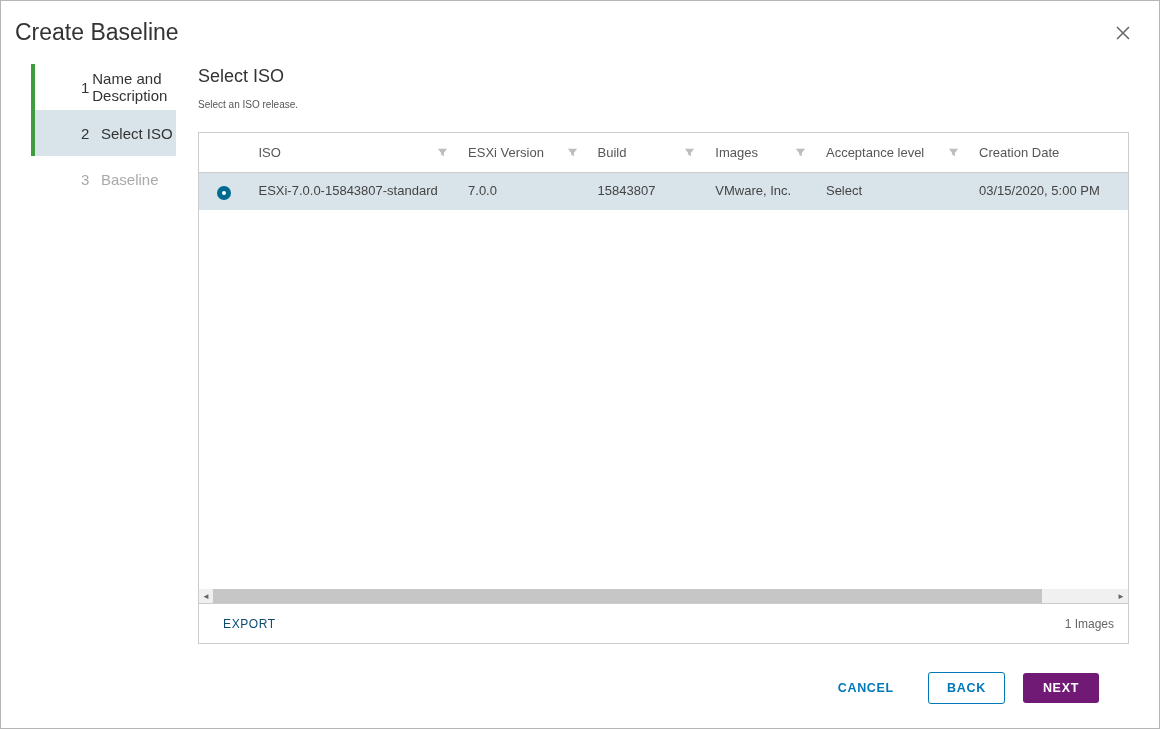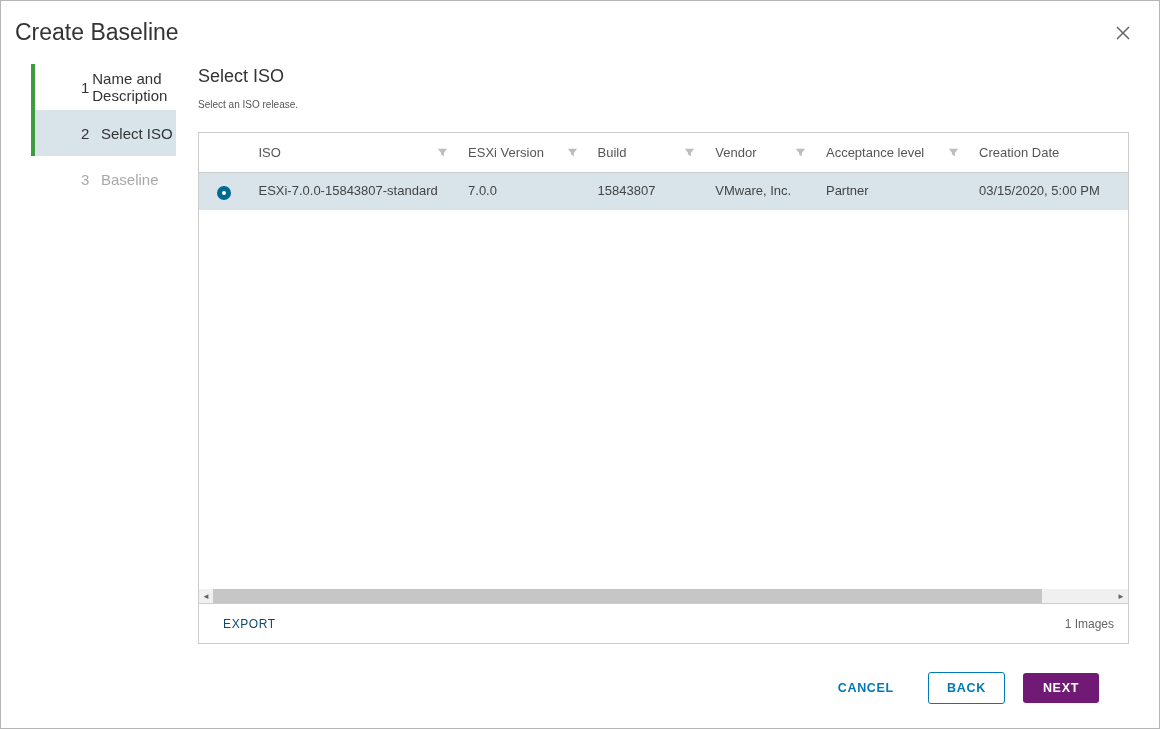--- a/index.html
+++ b/index.html
@@ -316,21 +316,21 @@
                     <span>Build</span>
                     <span class="filter-icon">
                         <svg viewBox="0 0 12 12">
                           <path d="M1 2 h10 L7.5 6.5 v3.5 l-3 -1.5 v-2 Z" fill="#888"></path>
                         </svg>
                       </span>
                   </div>
                 </th>
                 <th>
                   <div class="th-inner">
-                    <span>Vendor</span>
+                    <span>Images</span>
                     <span class="filter-icon">
                         <svg viewBox="0 0 12 12">
                           <path d="M1 2 h10 L7.5 6.5 v3.5 l-3 -1.5 v-2 Z" fill="#888"></path>
                         </svg>
                       </span>
                   </div>
                 </th>
                 <th>
                   <div class="th-inner">
                     <span>Acceptance level</span>
@@ -350,21 +350,21 @@
             </thead>
             <tbody>
               <tr class="selected">
                 <td class="radio-cell">
                   <span class="radio-dot"></span>
                 </td>
                 <td>ESXi-7.0.0-15843807-standard</td>
                 <td>7.0.0</td>
                 <td>15843807</td>
                 <td>VMware, Inc.</td>
-                <td>Partner</td>
+                <td>Select</td>
                 <td>03/15/2020, 5:00 PM</td>
               </tr>
             </tbody>
           </table>
         </div>
         <div class="h-scroll">
           <div class="arrow">◄</div>
           <div class="track">
             <div class="thumb"></div>
           </div>

